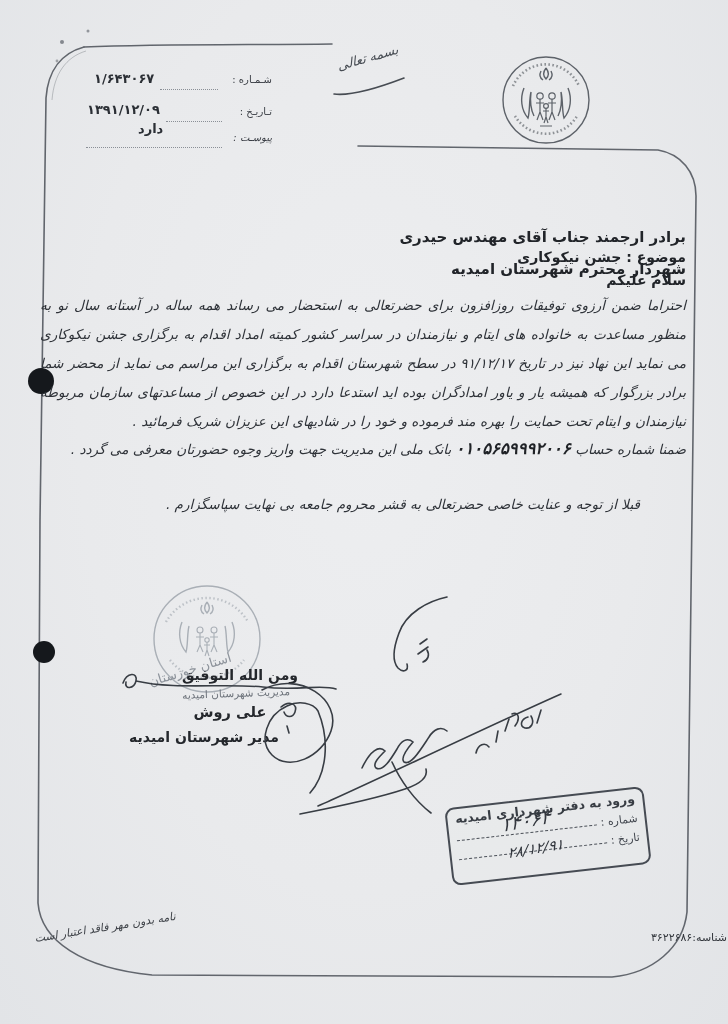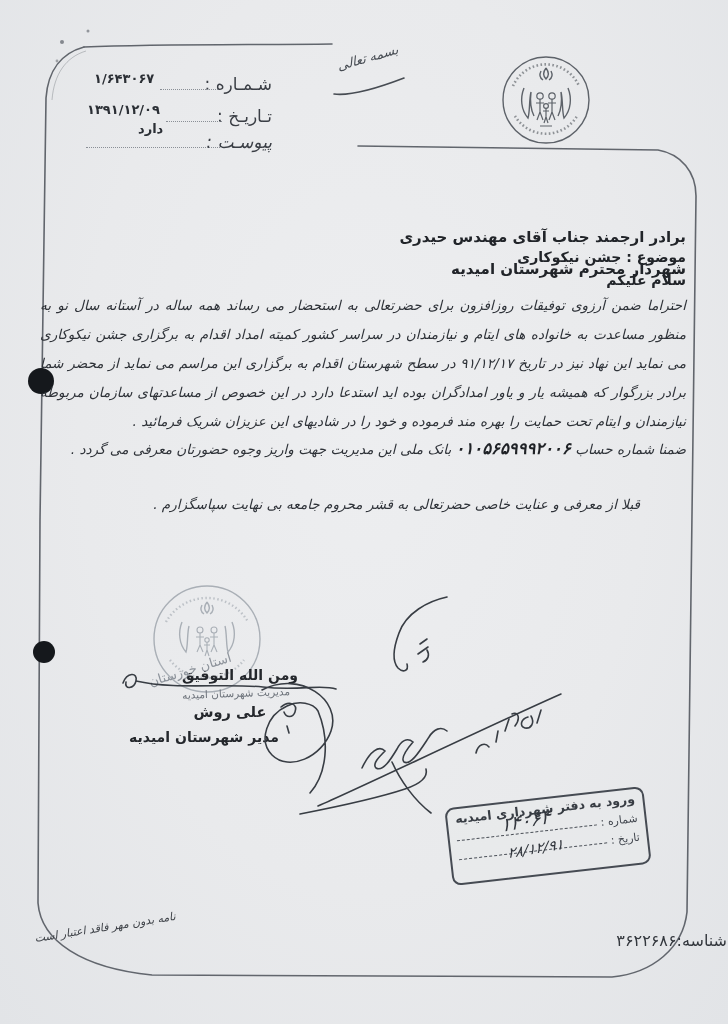--- a/index.html
+++ b/index.html
@@ -11,21 +11,21 @@
   #page{
     position:relative;width:728px;height:1024px;
     background:
       radial-gradient(ellipse at 50% 42%, #edeef0 0%, #e9eaec 55%, #e2e4e7 100%);
     color:#2f3338;
   }
   .abs{position:absolute;}
   .rtl{direction:rtl;unicode-bidi:isolate;}
   .bold{font-weight:bold;color:#24272c;}
   
-  .fld-label{font-size:17px;color:#3a3e45;}
+  .fld-label{font-size:10px;color:#3a3e45;}
   .fld-value{font-size:13px;font-weight:bold;color:#2b2f35;letter-spacing:.5px;text-align:center;}
   .dots{border-bottom:1.5px dotted #8a8f96;height:1px;}
   
   .h-line{font-size:15px;font-weight:bold;color:#212429;margin-top:40px;}
   .sub-line{font-size:14px;font-weight:bold;color:#212429;}
   .bodytxt{font-size:13.6px;line-height:29px;text-align:justify;color:#2e3238;font-style:italic;}
   .acct-num{font-weight:bold;font-size:16.5px;letter-spacing:1.5px;color:#1f2226;}
   
   .sig-center{text-align:center;}
   .stamp-gray{color:#8d939b;}
@@ -42,21 +42,21 @@
   .rcv-row .lbl{white-space:nowrap;}
   .dashline{flex:1 1 auto;border-bottom:1.4px dashed #4a4f57;height:1px;margin-bottom:4px;}
   .handwrit{font-style:italic;color:#33373e;white-space:nowrap;}
   
   #validity-note{
     left:30px;top:921px;width:150px;
     transform:rotate(-9deg);
     font-family:"DejaVu Serif",serif;font-style:italic;
     font-size:11px;color:#3d4147;text-align:center;
   }
-  #doc-id{right:1px;top:931px;font-size:16px;color:#33373d;letter-spacing:.3px;}
+  #doc-id{right:1px;top:931px;font-size:11px;color:#33373d;letter-spacing:.3px;}
   #besmeleh{
     left:326px;top:50px;width:84px;
     transform:rotate(-16deg) skewX(-8deg);
     font-family:"DejaVu Serif",serif;font-style:italic;
     font-size:13px;color:#474c53;text-align:center;
   }
   svg{display:block;}
 </style>
 </head>
 <body>
@@ -124,21 +124,21 @@
   <div class="abs rtl sub-line" style="right:42px;top:272px;">سلام علیکم</div>
 
   <div class="abs rtl bodytxt" style="right:42px;top:291px;width:646px;">احتراما ضمن آرزوی توفیقات روزافزون برای حضرتعالی به استحضار می رساند همه ساله در آستانه سال نو به منظور مساعدت به خانواده های ایتام و نیازمندان در سراسر کشور کمیته امداد اقدام به برگزاری جشن نیکوکاری می نماید این نهاد نیز در تاریخ ۹۱/۱۲/۱۷ در سطح شهرستان اقدام به برگزاری این مراسم می نماید از محضر شما برادر بزرگوار که همیشه یار و یاور امدادگران بوده اید استدعا دارد در این خصوص از مساعدتهای سازمان مربوطه نیازمندان و ایتام تحت حمایت را بهره مند فرموده و خود را در شادیهای این عزیزان شریک فرمائید .</div>
 
   <div class="abs rtl bodytxt" style="right:42px;top:434px;width:646px;line-height:30px;">
     <span>ضمنا شماره حساب</span>
     <span class="acct-num">۰۱۰۵۶۵۹۹۹۲۰۰۶</span>
     <span>بانک ملی این مدیریت جهت واریز وجوه حضورتان معرفی می گردد .</span>
   </div>
 
-  <div class="abs rtl bodytxt" style="right:88px;top:490px;width:600px;">قبلا از معرفی و عنایت خاصی حضرتعالی به قشر محروم جامعه بی نهایت سپاسگزارم .</div>
+  <div class="abs rtl bodytxt" style="right:88px;top:490px;width:600px;">قبلا از توجه و عنایت خاصی حضرتعالی به قشر محروم جامعه بی نهایت سپاسگزارم .</div>
 
   <svg class="abs" style="left:146px;top:580px;" width="122" height="122" viewBox="0 0 122 122" opacity="0.8">
     <g fill="none" stroke="#9aa1a9" stroke-width="1.4">
       <circle cx="61" cy="59" r="53"></circle>
       <path d="M20,42 A47,47 0 0,1 102,42" stroke-width="2.4" stroke-dasharray="1.5 2.5" opacity=".7"></path>
       <path d="M24,80 A47,47 0 0,0 98,80" stroke-width="2.4" stroke-dasharray="1.5 2.5" opacity=".7"></path>
       <path d="M61,22 C58,26 58,30 61,33 C64,30 64,26 61,22 M56,25 C54,29 55,32 58,34 M66,25 C68,29 67,32 64,34"></path>
       <path d="M36,42 C32,52 33,64 40,72 C42,66 41,54 43,46 M86,42 C90,52 89,64 82,72 C80,66 81,54 79,46"></path>
       <g stroke-width="1.1">
         <circle cx="54" cy="50" r="3"></circle>

